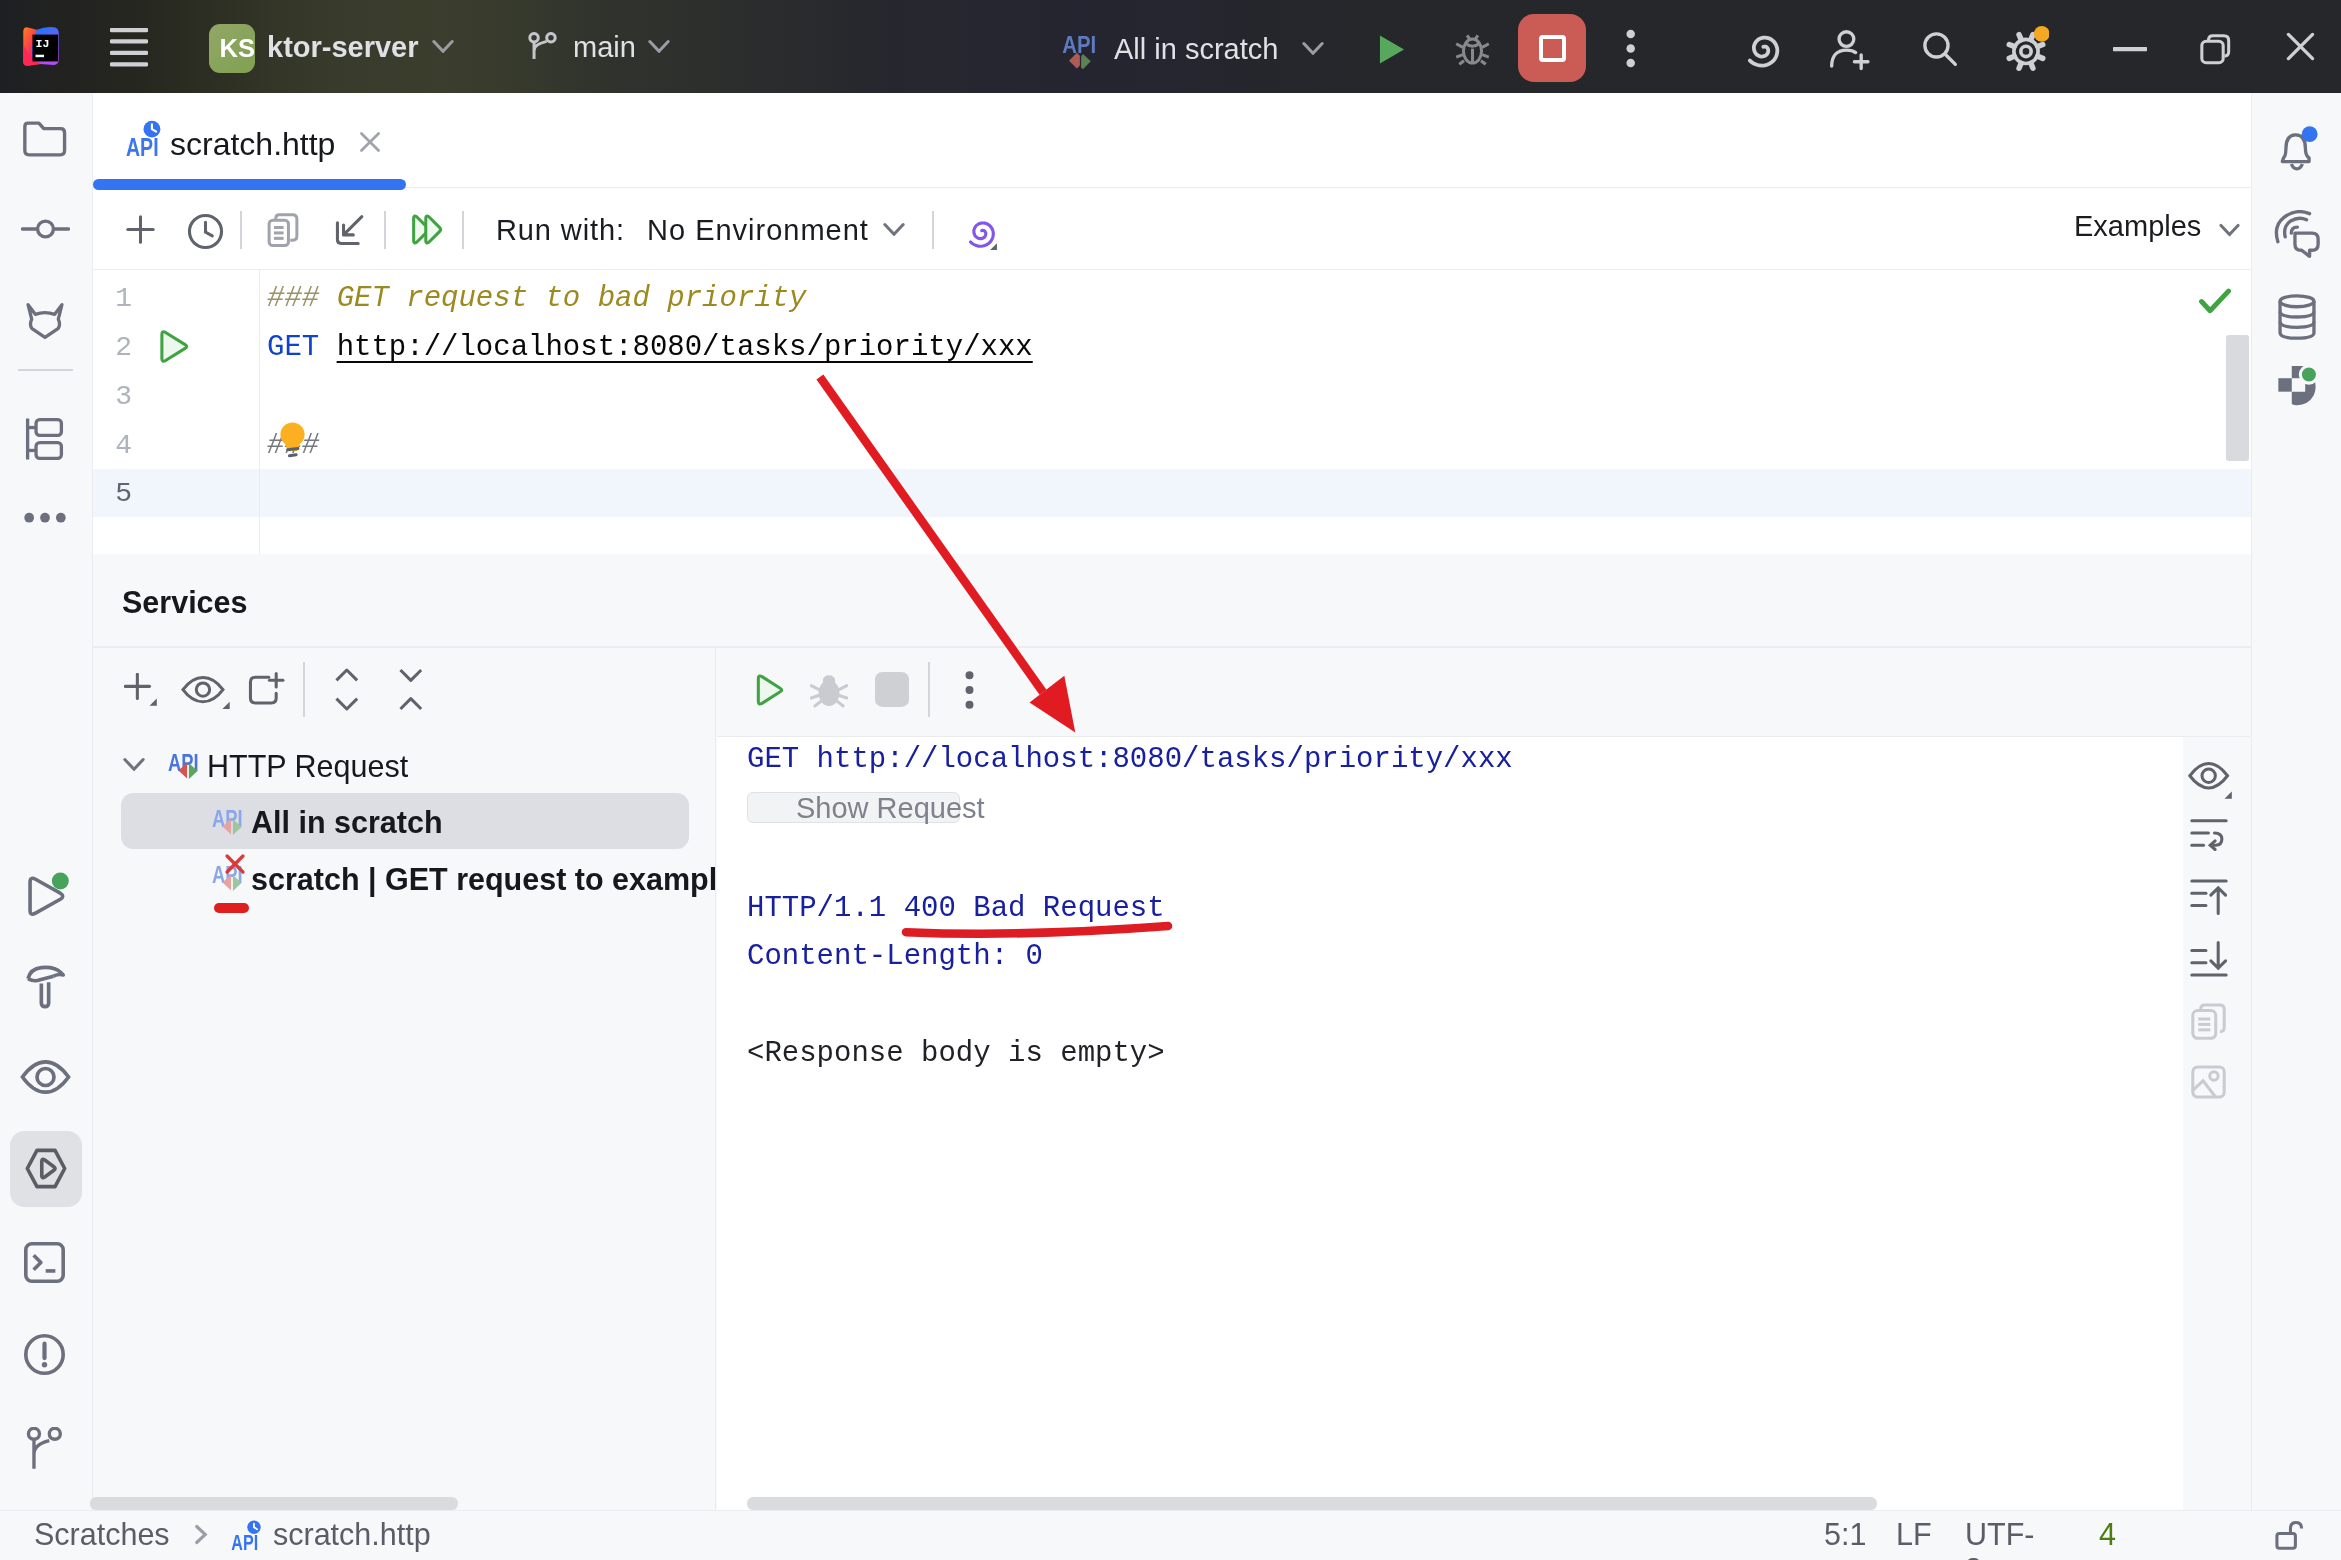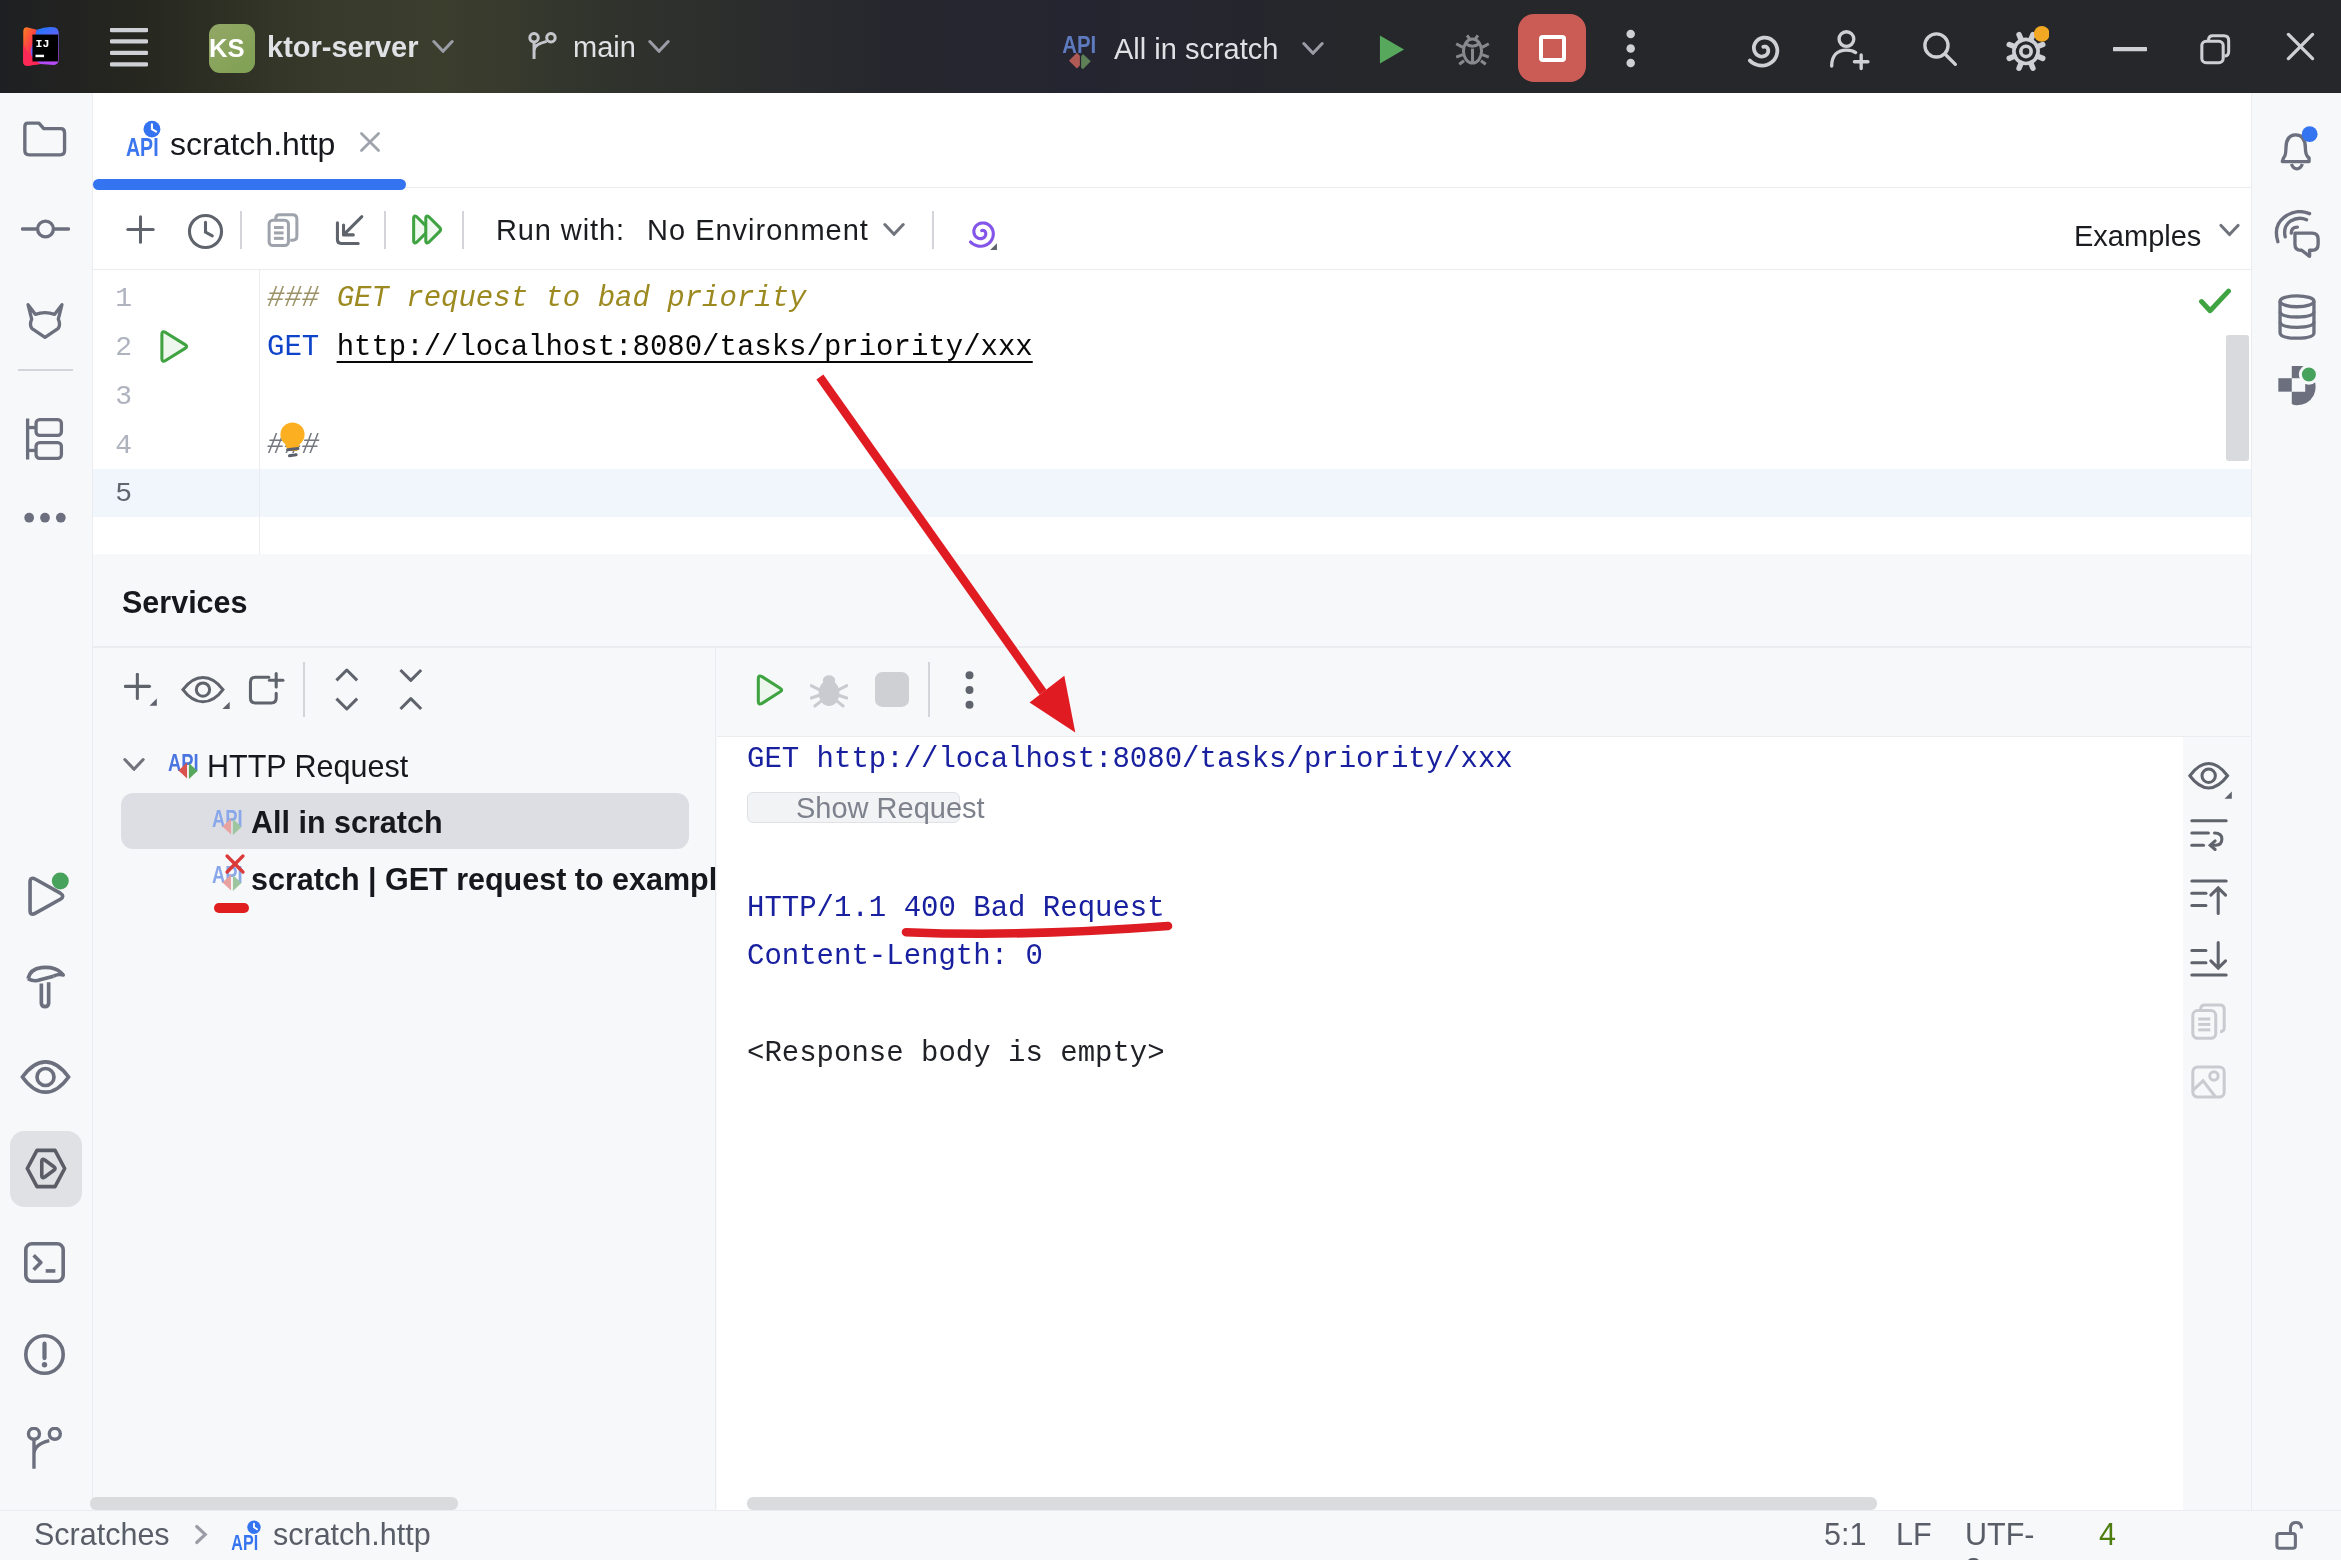--- a/index.html
+++ b/index.html
@@ -69,21 +69,21 @@
     <rect x="22" y="47" width="14" height="4" fill="#fff"></rect>
   </svg>
   <svg class="abs" style="left:110px;top:27px" width="38" height="41" viewBox="0 0 62 68">
     <g stroke="#ced0d6" stroke-width="7" stroke-linecap="round">
       <line x1="2" y1="5" x2="60" y2="5"></line>
         <line x1="2" y1="24" x2="60" y2="24"></line>
       <line x1="2" y1="43" x2="60" y2="43"></line>
         <line x1="2" y1="62" x2="60" y2="62"></line>
     </g>
   </svg>
-  <div class="abs" style="left:209px;top:24px;width:46px;height:49px;border-radius:11px;background:linear-gradient(135deg,#93a766 0%,#7fa152 100%);color:#fff;font-size:25.6px;font-weight:bold;text-align:left;line-height:49px">KS</div>
+  <div class="abs" style="left:209px;top:24px;width:46px;height:49px;border-radius:11px;background:linear-gradient(135deg,#93a766 0%,#7fa152 100%);color:#fff;font-size:25.6px;font-weight:bold;text-align:right;line-height:49px">KS</div>
   <div class="abs tb-text" style="left:267px;top:31px;font-size:29px;font-weight:600">ktor-server</div>
   <svg class="abs" style="left:432px;top:39px" width="22" height="16" viewBox="0 0 36 26">
       <path d="M3 4 L18 20 L33 4" fill="none" stroke="#9a9da5" stroke-width="5" stroke-linecap="round" stroke-linejoin="round"></path>
     </svg>
   <svg class="abs" style="left:528px;top:32px" width="29" height="32" viewBox="0 0 48 52">
     <g fill="none" stroke="#c4c6cc" stroke-width="5">
       <circle cx="10" cy="9" r="7"></circle>
         <circle cx="38" cy="9" r="7"></circle>
       <path d="M10 16 L10 44 M10 30 Q10 20 31 15"></path>
     </g>
@@ -354,21 +354,21 @@
   <svg class="abs" style="left:883px;top:222px" width="22" height="16" viewBox="0 0 36 26">
       <path d="M3 4 L18 20 L33 4" fill="none" stroke="#70737b" stroke-width="5" stroke-linecap="round" stroke-linejoin="round"></path>
     </svg>
   <div class="abs sep-v" style="left:932px;top:211px;height:38px"></div>
   <svg class="abs" style="left:964px;top:215px" width="34" height="34" viewBox="8 8 50 50">
     <path d="M34.0 31.0 L34.5 30.8 L35.1 30.6 L35.8 30.6 L36.5 30.7 L37.2 30.9 L37.9 31.3 L38.5 31.8 L39.1 32.5 L39.5 33.3 L39.9 34.2 L40.0 35.2 L40.0 36.3 L39.8 37.4 L39.4 38.4 L38.9 39.5 L38.1 40.4 L37.1 41.3 L36.0 41.9 L34.7 42.4 L33.3 42.7 L31.9 42.8 L30.4 42.6 L28.9 42.1 L27.5 41.4 L26.1 40.5 L24.9 39.3 L23.9 37.8 L23.2 36.2 L22.7 34.5 L22.5 32.6 L22.5 30.7 L23.0 28.8 L23.7 26.9 L24.8 25.2 L26.1 23.6 L27.8 22.2 L29.6 21.1 L31.7 20.3 L33.9 19.8 L36.3 19.7 L38.6 20.0 L40.9 20.6 L43.2 21.7 L45.2 23.1 L47.1 24.9 L48.6 27.0 L49.8 29.3 L50.7 31.9 L51.1 34.6 L51.0 37.4 L50.5 40.2 L49.6 42.9 L48.2 45.5 L46.4 47.8 L44.1 49.8 L41.6 51.5 L38.7 52.8 L35.7 53.6 L32.5 53.9 L29.3 53.7 L26.1 52.9 L23.0 51.7 L20.1 49.9 L17.5 47.6" fill="none" stroke="#8355e8" stroke-width="4.6" stroke-linecap="round"></path>
   </svg>
   <svg class="abs" style="left:989px;top:242px" width="9.1" height="9.1" viewBox="0 0 16 16">
       <path d="M14 14 L14 2 L2 14 Z" fill="#5f636c"></path>
     </svg>
-  <div class="abs" style="left:2074px;top:220px;font-size:29px;color:#1a1c20">Examples</div>
+  <div class="abs" style="left:2074px;top:210px;font-size:29px;color:#1a1c20">Examples</div>
   <svg class="abs" style="left:2219px;top:223px" width="21" height="14.6" viewBox="0 0 34 24">
       <path d="M3 4 L17 19 L31 4" fill="none" stroke="#70737b" stroke-width="5" stroke-linecap="round" stroke-linejoin="round"></path>
     </svg>
 
   <div class="abs" style="left:93px;top:469px;width:2158px;height:48px;background:#f1f5fc"></div>
   <div class="abs" style="left:259px;top:270px;width:1.2px;height:284px;background:#ebecf0"></div>
   <div class="abs mono" style="left:91px;top:274px;width:41px;font-size:28px;line-height:49px;text-align:right;color:#aeb3be;white-space:pre">1
 2
 3
 4</div>

